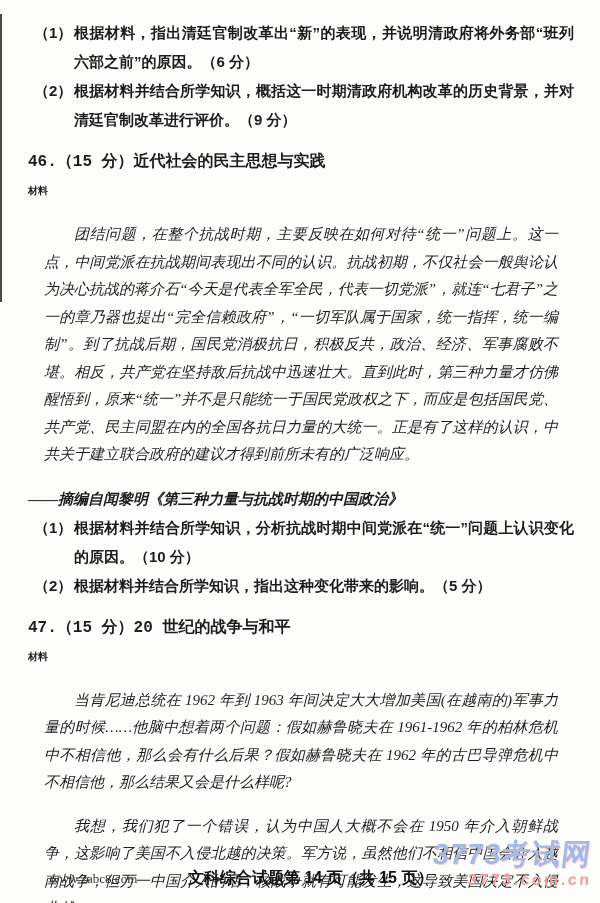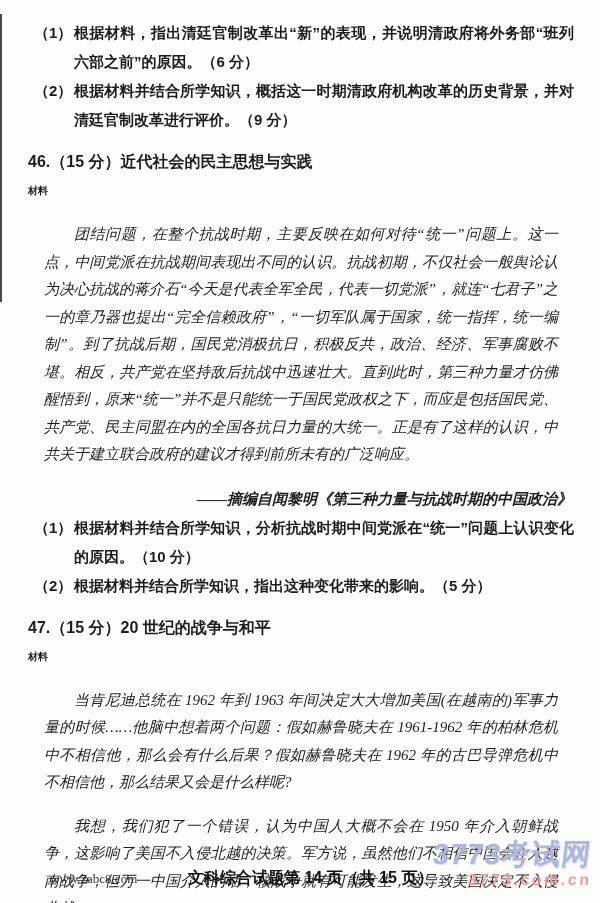--- a/index.html
+++ b/index.html
@@ -34,21 +34,21 @@
     font-family: "Liberation Sans", sans-serif;
     font-weight: 700;
     font-size: 15px;
     line-height: 29px;
     margin-left: 6px;
   }
   .qitem .qmark { flex: 0 0 40px; }
   .qitem .qtext { flex: 1; text-align: justify; }
   .block-gap { height: 13px; }
   .sec-title {
-    font-family: Liberation Sans, sans-serif;
+    font-family: Liberation Mono, monospace;
     font-weight: 700;
     font-size: 16px;
     line-height: 30px;
     margin: 0;
   }
   .mat-label {
     font-family: "Liberation Sans", sans-serif;
     font-weight: 700;
     font-size: 10px;
     line-height: 28px;
@@ -61,21 +61,21 @@
     text-indent: 2em;
     text-align: justify;
     margin: 16px;
   }
   .citation {
     font-family: "Liberation Serif", serif;
     font-style: italic;
     font-weight: 700;
     font-size: 15px;
     line-height: 28px;
-    text-align: right;
+    text-align: left;
     padding-right: 2px;
   }
   .footer {
     position: absolute;
     left: 0; bottom: 14px;
     width: 100%;
     height: 26px;
   }
   .site-url {
     position: absolute;

